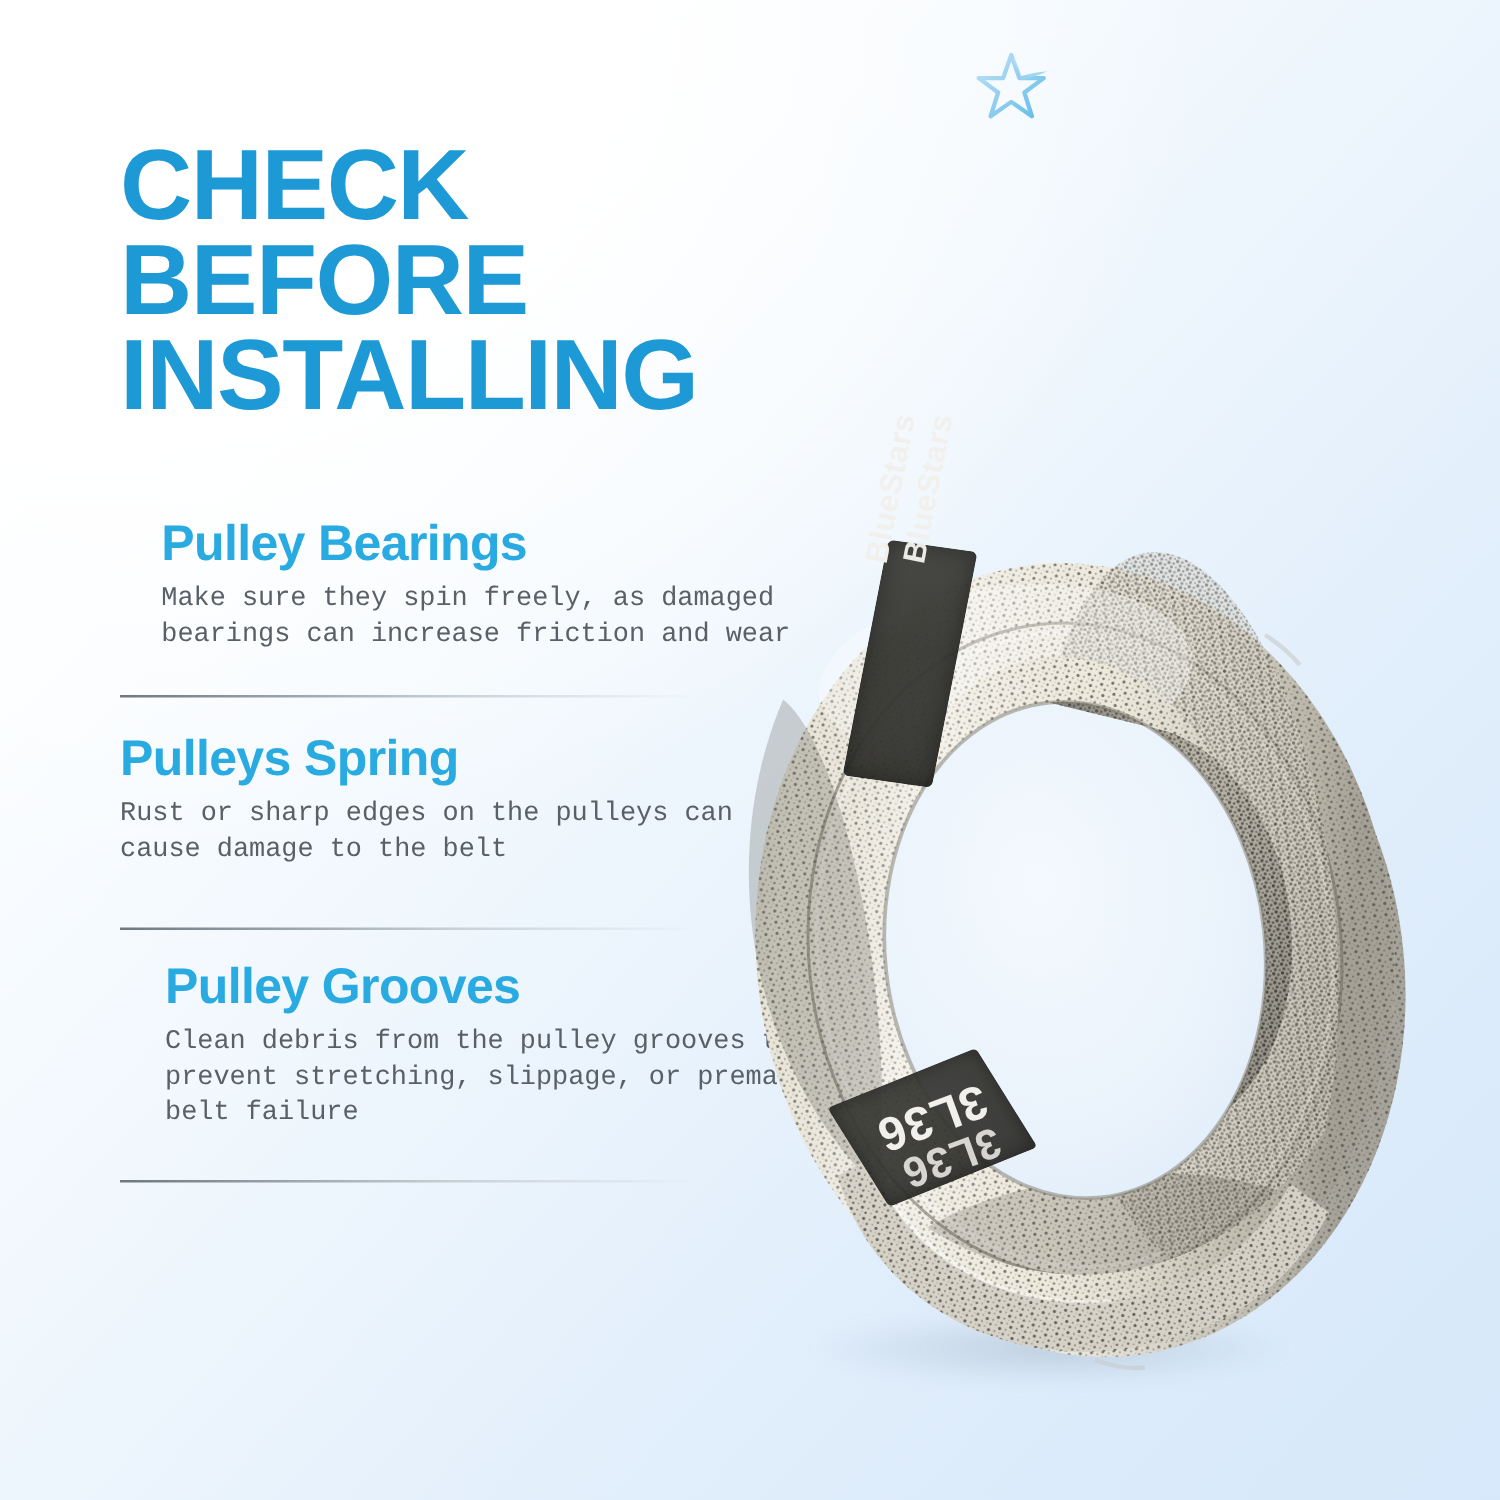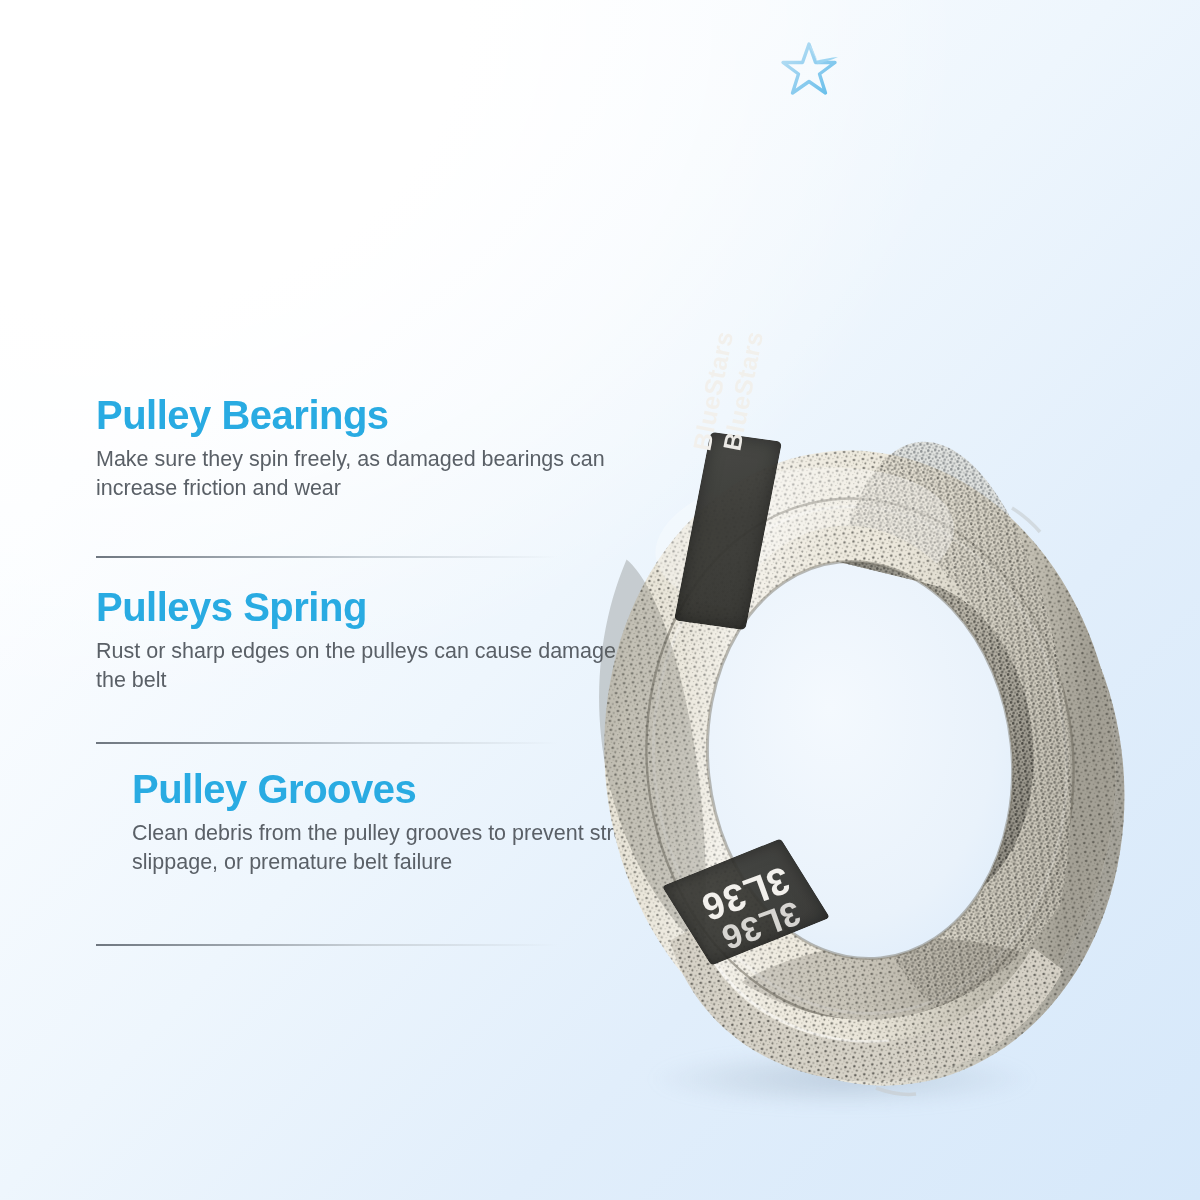--- a/index.html
+++ b/index.html
@@ -40,24 +40,24 @@
   .divider{
     position:absolute;left:0;width:462px;height:2px;
     background:linear-gradient(to right,#6f7780 0%, #9aa2aa 28%, #c9d1d8 58%, rgba(215,222,229,0) 100%);
   }
   .f-title{
     font-size:40px;font-weight:bold;color:#29abe2;
     letter-spacing:-0.5px;line-height:1.05;margin:0;
   }
   .f-body{
     font-size:21.5px;line-height:1.33;color:#5a6067;
-    margin:9px 0 0 0;white-space:pre-line;
-  }
-
-  #f1{top:394px;}
+    margin:9px 0 0 0;white-space:pre-line;font-family:Liberation Mono, monospace;
+  }
+
+  #f1{top:414px;margin-left:33px;}
   #d2{top:556px;}  #f2{top:586px;}
   #d3{top:742px;}  #f3{top:768px;margin-left:36px;}
   #d4{top:944px;}  #f4{top:968px;}
 
   
   #product{
     position:absolute;left:560px;top:360px;width:600px;height:800px;
   }
   #belt-shadow{
     position:absolute;left:92px;top:690px;width:380px;height:58px;
@@ -70,20 +70,22 @@
     color:#f2f0ec;font-weight:bold;pointer-events:none;
   }
 </style>
 </head>
 <body>
 
 <div id="canvas">
 
   <div id="left">
 
+    <h1 id="headline">CHECK BEFORE
+INSTALLING</h1>
 
 
     <div class="feature" id="f1">
       <div class="f-title">Pulley Bearings</div>
       <div class="f-body">Make sure they spin freely, as damaged bearings can increase friction and wear</div>
     </div>
 
     <div class="divider" id="d2"></div>
     <div class="feature" id="f2">
       <div class="f-title">Pulleys Spring</div>

